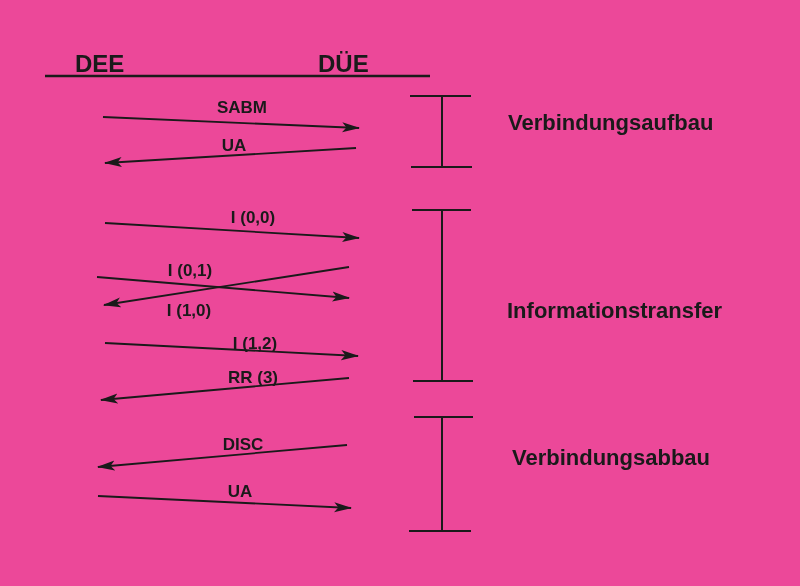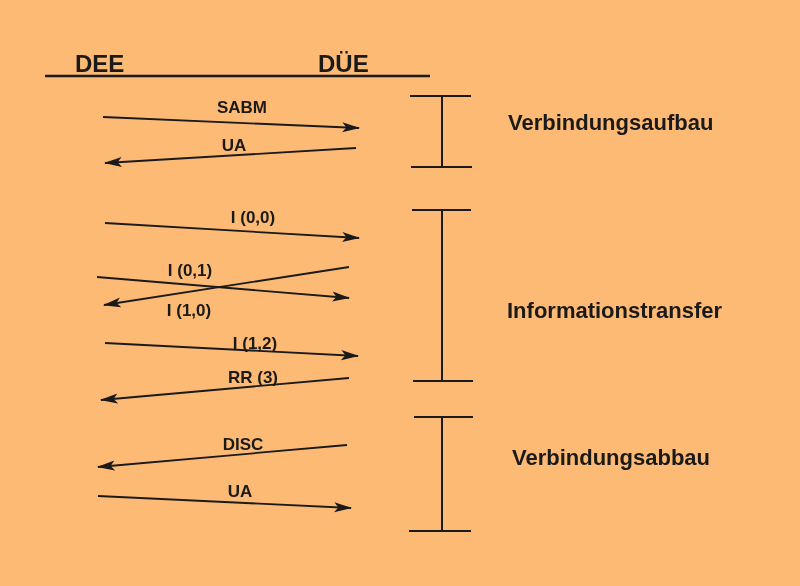--- a/index.html
+++ b/index.html
@@ -5,21 +5,21 @@
   html, body {
     margin: 0;
     padding: 0;
     background: #ffffff;
     font-family: "Liberation Sans", sans-serif;
   }
   .stage {
     position: relative;
     width: 800px;
     height: 586px;
-    background: #fdba74;
+    background: #ec4899;
     overflow: hidden;
   }
   svg { display: block; }
   .endpoint-label {
     font-family: "Liberation Sans", sans-serif;
     font-weight: bold;
     font-size: 24px;
     fill: #1a1a1a;
   }
   .msg-label {

